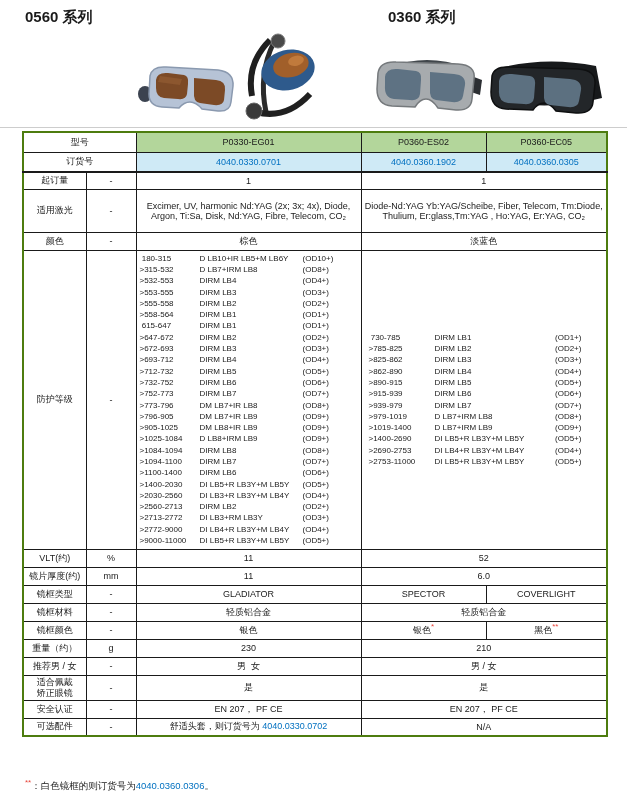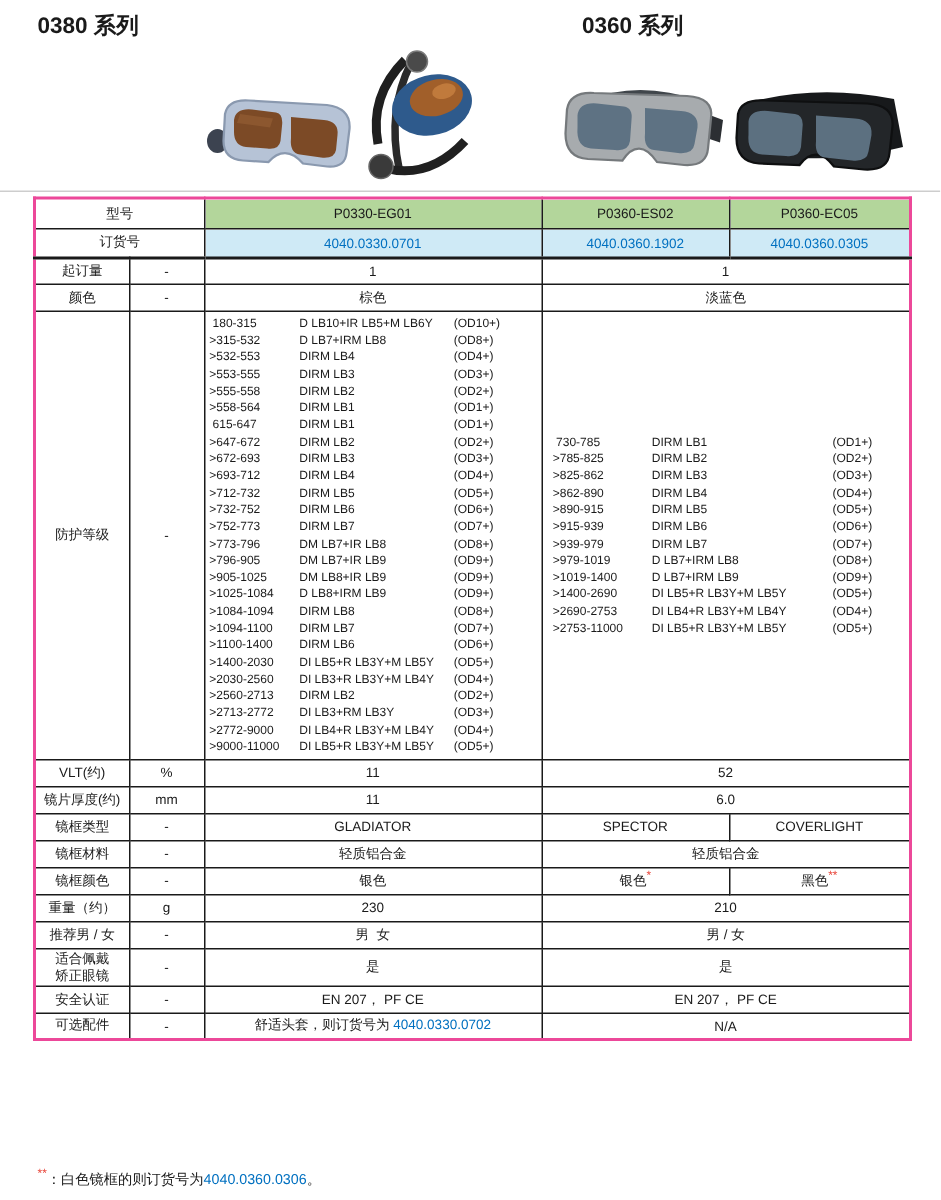--- a/index.html
+++ b/index.html
@@ -5,21 +5,21 @@
   html,body{margin:0;padding:0;background:#fff;}
   .page{position:relative;width:627px;height:800px;background:#fff;overflow:hidden;
         font-family:"Liberation Sans","DejaVu Sans",sans-serif;color:#1a1a1a;}
   .series-title{position:absolute;top:8px;font-size:15px;font-weight:bold;}
   .title-left{left:25px;}
   .title-right{left:388px;}
   .goggle{position:absolute;}
   .divider{position:absolute;top:127px;left:0;width:627px;height:1px;background:#cdcdcd;}
 
   table.spec{position:absolute;top:131px;left:22px;width:584px;border-collapse:collapse;
-             table-layout:fixed;font-size:9px;border:2px solid #ec4899;}
+             table-layout:fixed;font-size:9px;border:2px solid #4d7c0f;}
   table.spec td{border:1px solid #1a1a1a;text-align:center;vertical-align:middle;
                 padding:1px 3px;overflow:hidden;}
   tr.h20{height:20px} tr.h17{height:17px} tr.h43{height:43px} tr.h18{height:18px}
   tr.h299{height:299px} tr.h24{height:24px}
   tr.r-order td{border-bottom-width:2px;}
   td.lbl{text-align:left;padding-left:5px;white-space:nowrap;}
   td.green{background:var(--header-green);}
   td.orderv{background:var(--order-bg);color:var(--order-text);}
   td.leftal{text-align:left;padding:2px 6px;}
   .bluenum{color:var(--order-text);}
@@ -35,21 +35,21 @@
 
   .footnote{position:absolute;left:25px;font-size:9.5px;}
   .fn1{top:757px;} .fn2{top:780px;}
   .rx-label{line-height:11px;font-family:Liberation Serif, serif;}
 </style>
 </head>
 <body>
 
 <div class="page">
 
-  <div class="series-title title-left">0380 系列</div>
+  <div class="series-title title-left">0560 系列</div>
   <div class="series-title title-right">0360 系列</div>
 
   <svg class="goggle" style="left:136px;top:58px;" width="104" height="62" viewBox="0 0 104 62">
     <ellipse cx="9" cy="36" rx="7" ry="8" fill="#3c4350"></ellipse>
     <path d="M14 18 Q16 8 30 9 L82 12 Q98 14 97 28 L95 44 Q94 54 82 53 L66 51 Q60 44 54 44 Q48 44 43 50 L26 49 Q13 48 13 36 Z" fill="#b6c3d6" stroke="#8a99af" stroke-width="1.5"></path>
     <path d="M20 22 Q21 14 32 15 L48 17 Q53 18 52 26 L51 36 Q50 42 42 41 L28 40 Q20 39 20 30 Z" fill="#7c4a26"></path>
     <path d="M58 20 L80 22 Q90 23 89 32 L88 42 Q87 48 78 47 L64 45 Q57 44 58 34 Z" fill="#7c4a26"></path>
     <path d="M24 18 L46 21 L44 27 L22 24 Z" fill="#935d33" opacity="0.7"></path>
   </svg>
 
@@ -107,20 +107,26 @@
       <td class="orderv">4040.0360.0305</td>
     </tr>
 
     <tr class="h17">
       <td class="lbl">起订量</td>
       <td>-</td>
       <td>1</td>
       <td colspan="2">1</td>
     </tr>
 
+    <tr class="h43">
+      <td class="lbl">适用激光</td>
+      <td>-</td>
+      <td class="leftal">Excimer, UV, harmonic Nd:YAG (2x; 3x; 4x), Diode, Argon, Ti:Sa, Disk, Nd:YAG, Fibre, Telecom, CO₂</td>
+      <td class="leftal" colspan="2">Diode-Nd:YAG Yb:YAG/Scheibe, Fiber, Telecom, Tm:Diode, Thulium, Er:glass,Tm:YAG , Ho:YAG, Er:YAG, CO₂</td>
+    </tr>
 
 
     <tr class="h18">
       <td class="lbl">颜色</td>
       <td>-</td>
       <td>棕色</td>
       <td colspan="2">淡蓝色</td>
     </tr>
 
     <tr class="h299">

